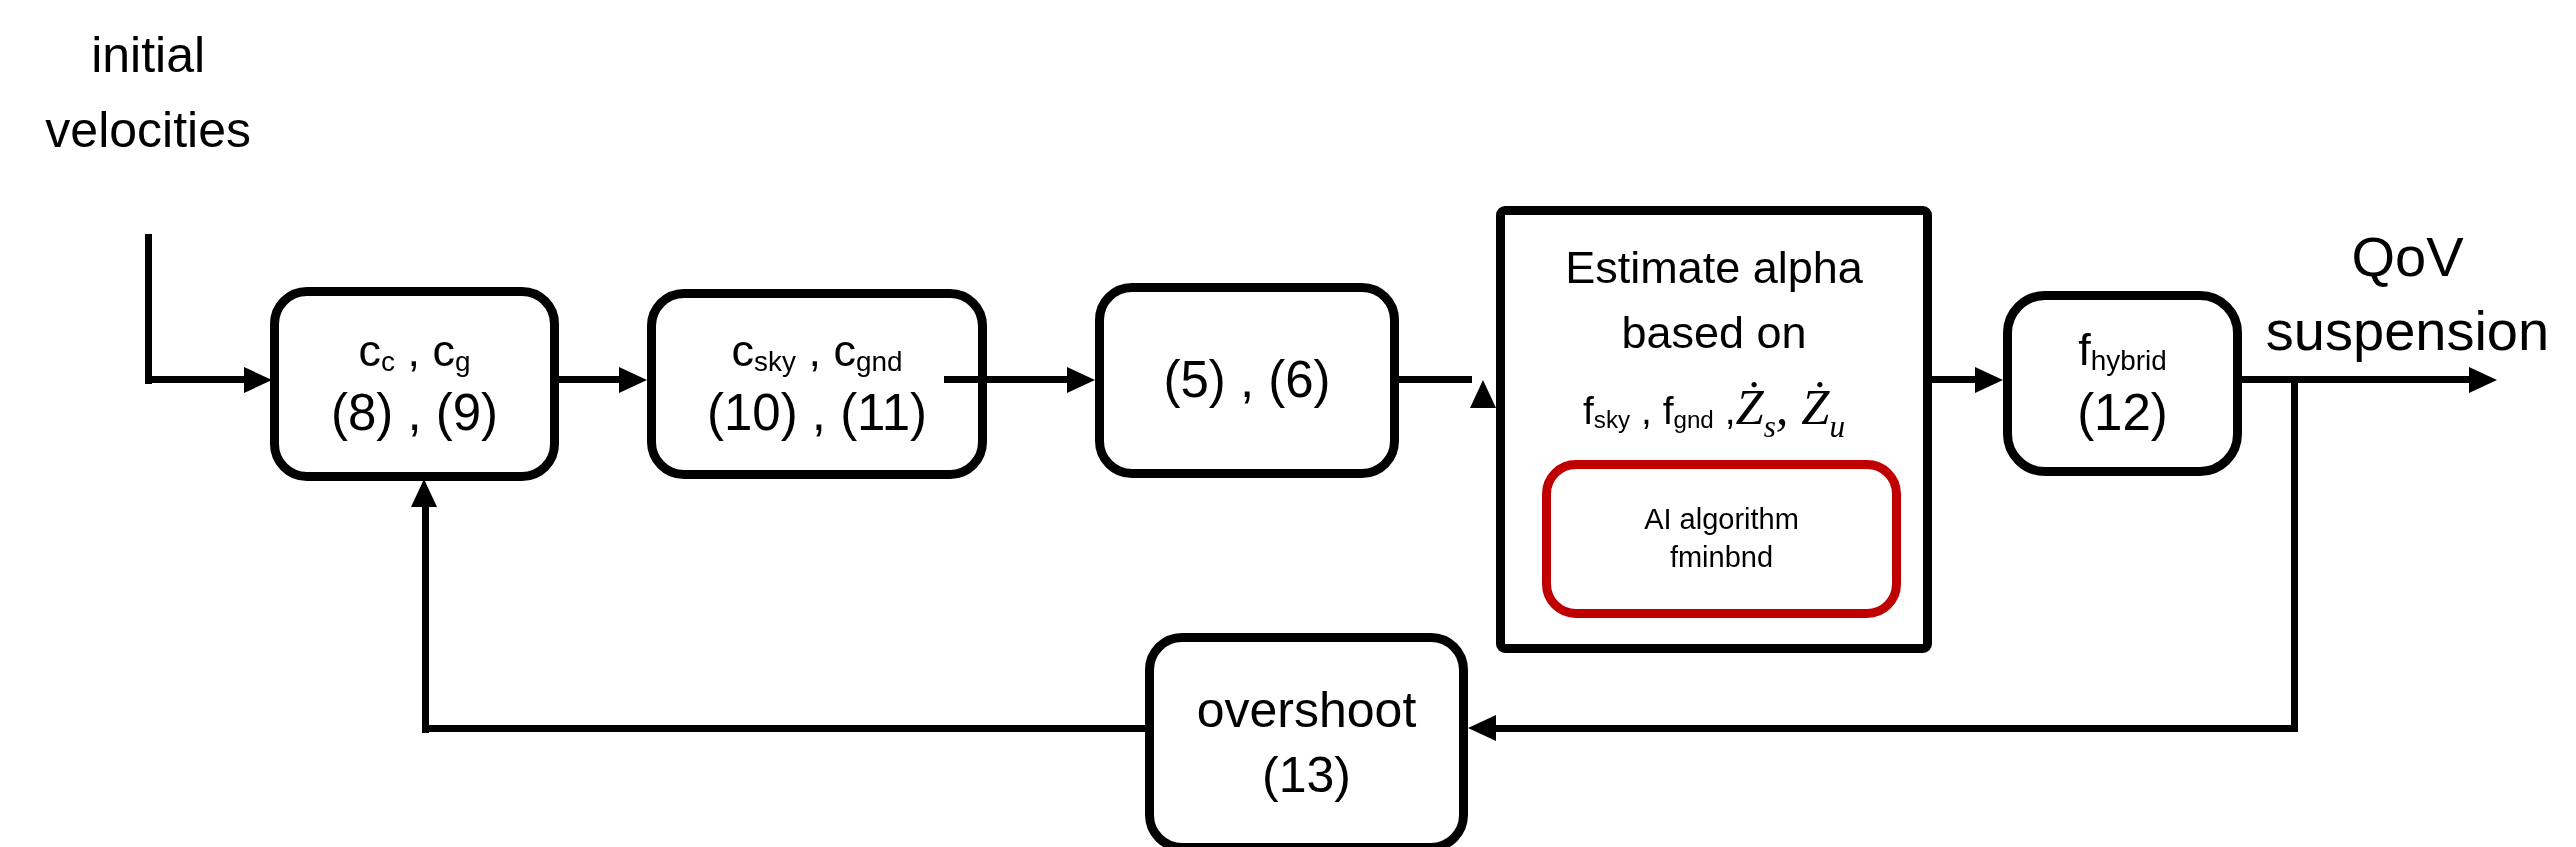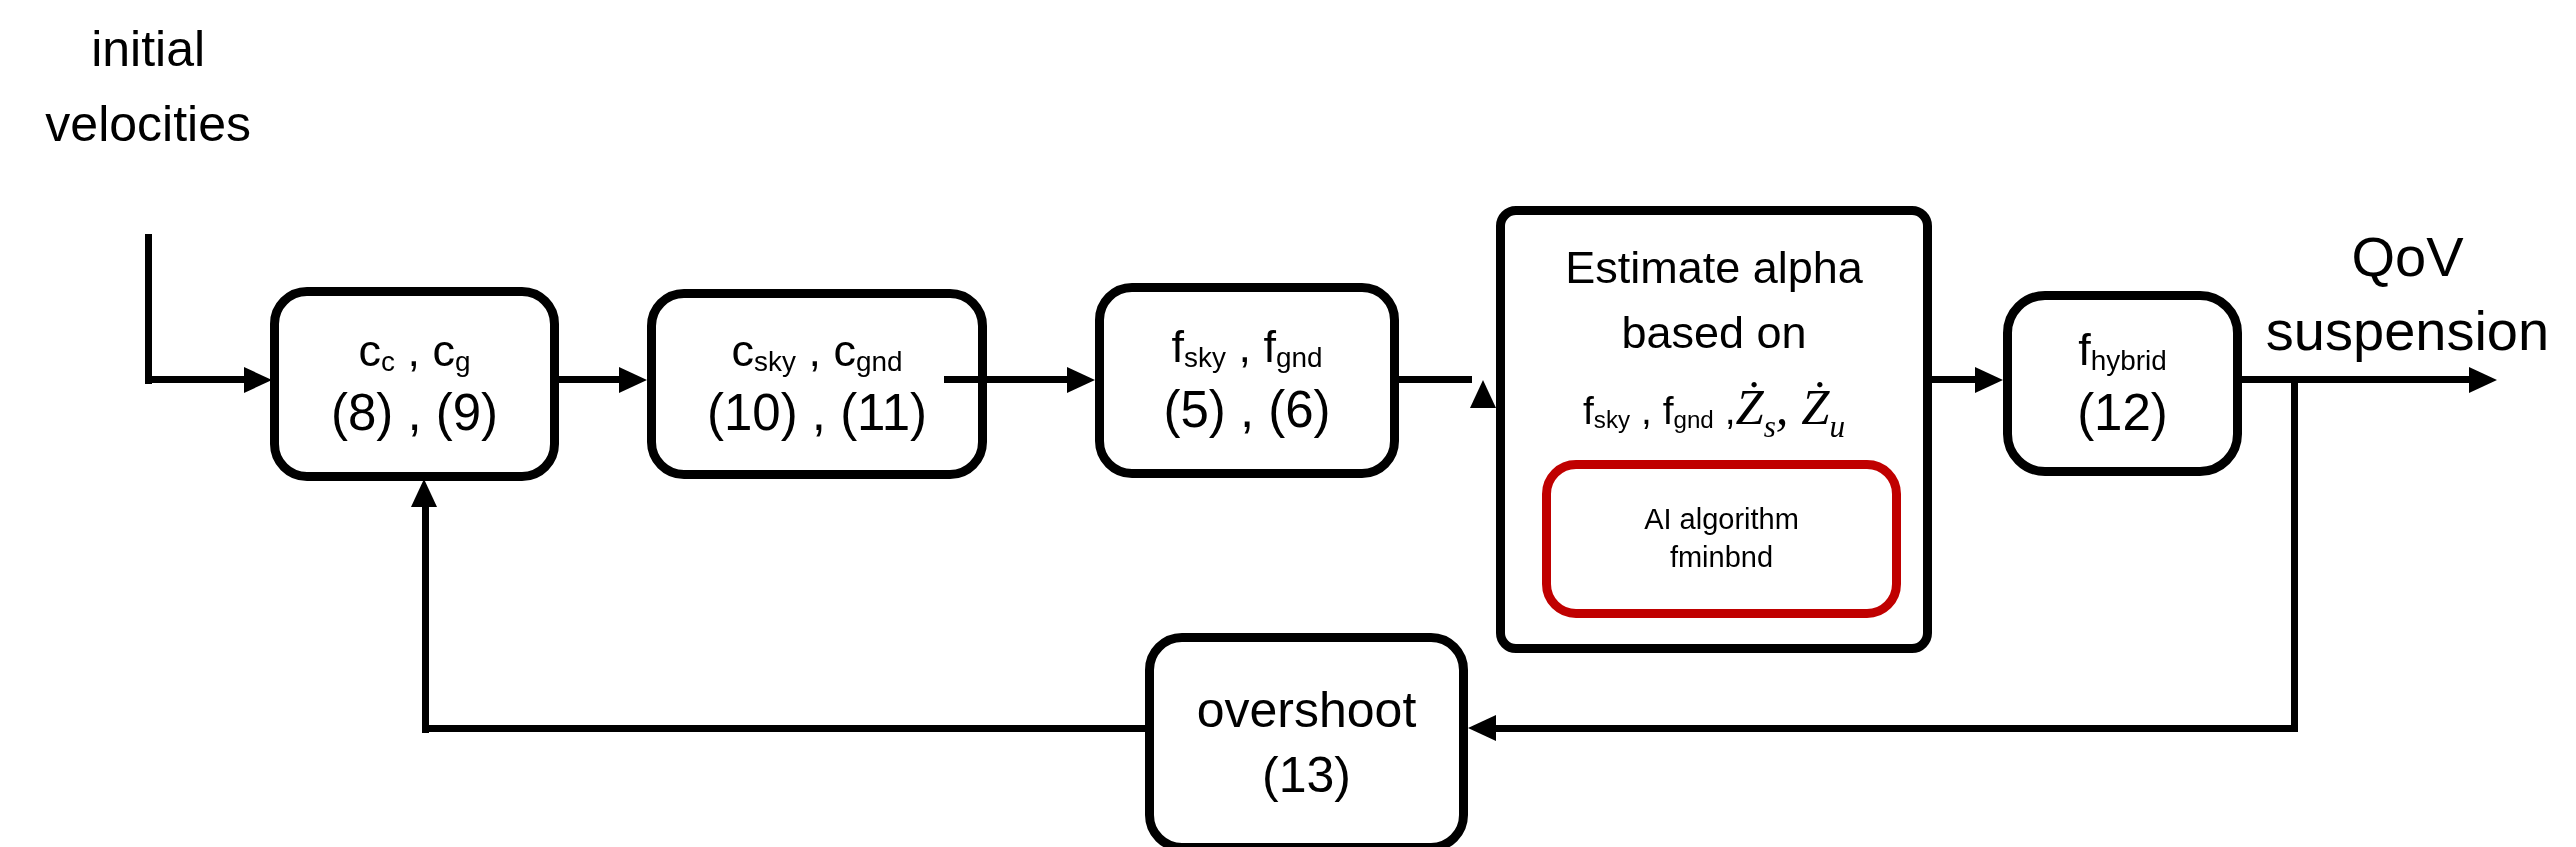--- a/index.html
+++ b/index.html
@@ -19,31 +19,31 @@
     border-radius:37px;background:#fff;display:flex;flex-direction:column;
     align-items:center;justify-content:center;text-align:center;
   }
   .box-line{line-height:1.3;white-space:nowrap;}
   .title{font-size:45px;}
   .eq{font-size:51px;}
   .sub{font-size:0.62em;position:relative;top:0.18em;}
   .math{font-family:"Liberation Serif",serif;font-style:italic;font-size:1.3em;}
   .math.sub{font-size:0.8em;top:0.42em;}
   
-  .box4{justify-content:flex-start;padding-top:20px;border-radius:20px;}
+  .box4{justify-content:flex-start;padding-top:20px;border-radius:9px;}
   .b4line{font-size:45px;line-height:1.45;white-space:nowrap;}
   .b4mixed{font-size:39px;line-height:1.5;margin-top:3.1px;white-space:nowrap;}
   .redbox{
     position:absolute;left:37px;top:245px;width:359px;height:158px;
     border:9.4px solid var(--red,#C00000);border-radius:34px;
   }
   .redbox .box-line{font-size:29px;}
   
   .label{position:absolute;text-align:center;font-size:50px;line-height:1.5;}
-  .input-label{left:11.7px;top:12px;width:273px;}
+  .input-label{left:11.7px;top:18px;width:273px;}
   .output-label{left:2244px;top:220px;width:327px;font-size:56px;line-height:1.32;}
 </style>
 </head>
 <body>
 
 <div class="canvas" style="--stroke: #000000; --red: #C00000; --bg: #FFFFFF;">
 
   <div class="label input-label">
     <div>initial</div>
     <div>velocities</div>
@@ -63,21 +63,20 @@
 
   <div class="box" style="left:647px;top:289px;width:340px;height:190px;">
     <div class="box-line title"><span>c</span><span class="sub">sky</span><span> , </span><span>c</span><span class="sub">gnd</span></div>
     <div class="box-line eq">(10) , (11)</div>
   </div>
 
   <div class="hline" style="left:944px;top:376px;width:125px;height:7px;"></div>
   <div class="ah ah-right" style="left:1067px;top:367px;"></div>
 
   <div class="box" style="left:1095px;top:283px;width:304px;height:195px;">
-    <div class="box-line title"><span>f</span><span class="sub">sky</span><span> , </span><span>f</span><span class="sub">gnd</span></div>
     <div class="box-line eq">(5) , (6)</div>
   </div>
 
   <div class="hline" style="left:1396px;top:376px;width:76px;height:7px;"></div>
   <div class="ah ah-up ah-right" style="left:1470px;top:367px;"></div>
 
   <div class="box box4" style="left:1496px;top:206px;width:436px;height:447px;">
     <div class="b4line">Estimate alpha</div>
     <div class="b4line">based on</div>
     <div class="b4mixed"><span>f</span><span class="sub">sky</span><span> , </span><span>f</span><span class="sub">gnd</span><span> ,</span><span class="math">Ż</span><span class="sub math">s</span><span class="math">, </span><span class="math">Ż</span><span class="sub math">u</span></div>

